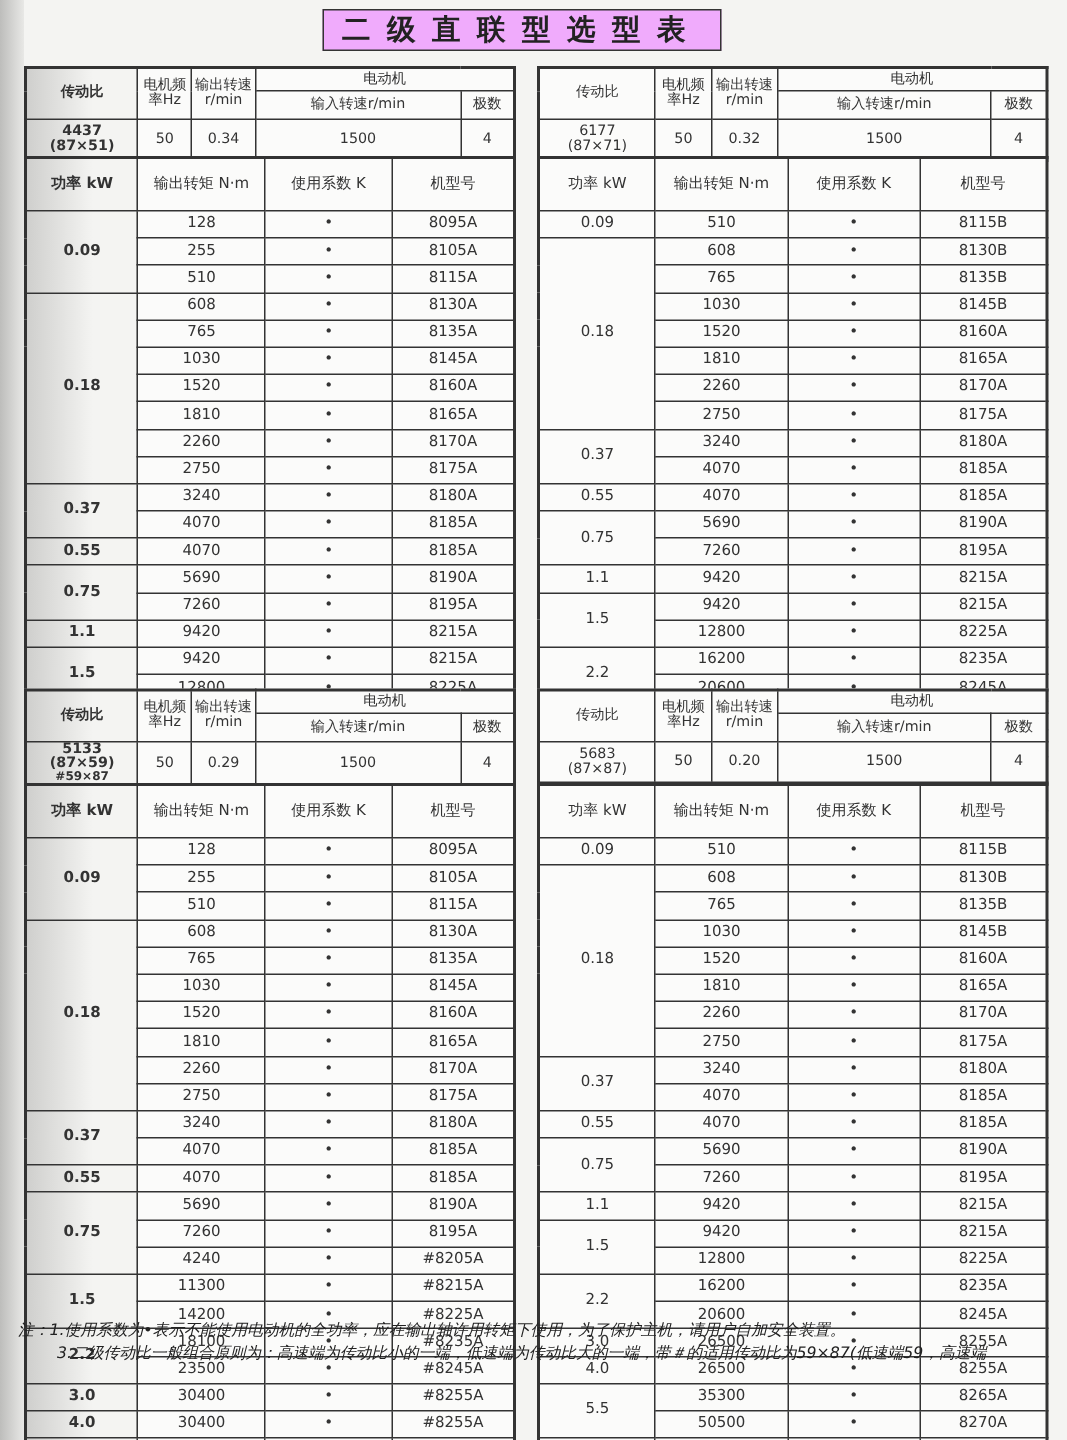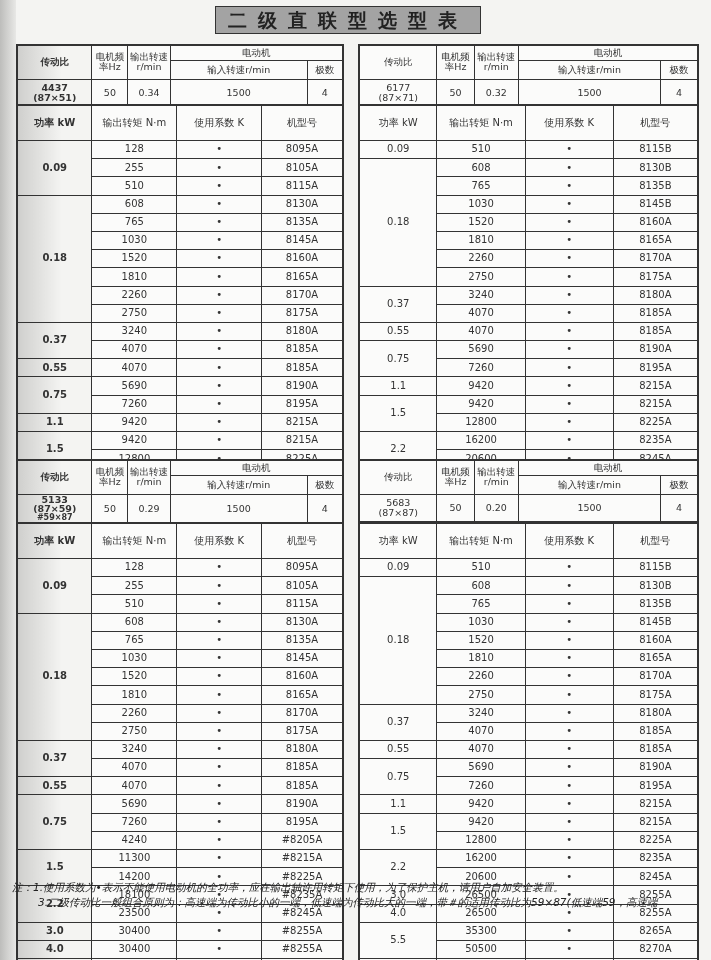--- a/index.html
+++ b/index.html
@@ -8,21 +8,21 @@
     background:#f4f4f2;
     font-family:"DejaVu Sans", "Liberation Sans", sans-serif;
     color:#222;
   }
   .leftshade {
     position:absolute; left:0; top:0; width:16px; height:960px;
     background:linear-gradient(to right,#bdbdbb,#e8e8e6);
   }
   .title {
     position:absolute; left:215px; top:6px; width:264px; height:26px;
-    border:1.5px solid #333; background:#a3a3a3;
+    border:1.5px solid #333; background:#f0abfc;
     font-size:19px; letter-spacing:11px; text-align:center; line-height:26px;
     font-weight:bold; color:#222;
   }
   table { border-collapse:collapse; position:absolute; background:#fbfbfa; }
   td { border:1px solid #333; text-align:center; padding:0; font-size:9.5px; line-height:1.05; color:#333; }
   .hdr td { font-size:9.5px; }
   .shade { background:linear-gradient(to right,#cfcfcd,#f4f4f2 60%); font-weight:bold; }
   table.outer { border:2px solid #333; }
   .spec td { height:17.5px; }
   .data td { height:17.2px; font-size:10px; }

